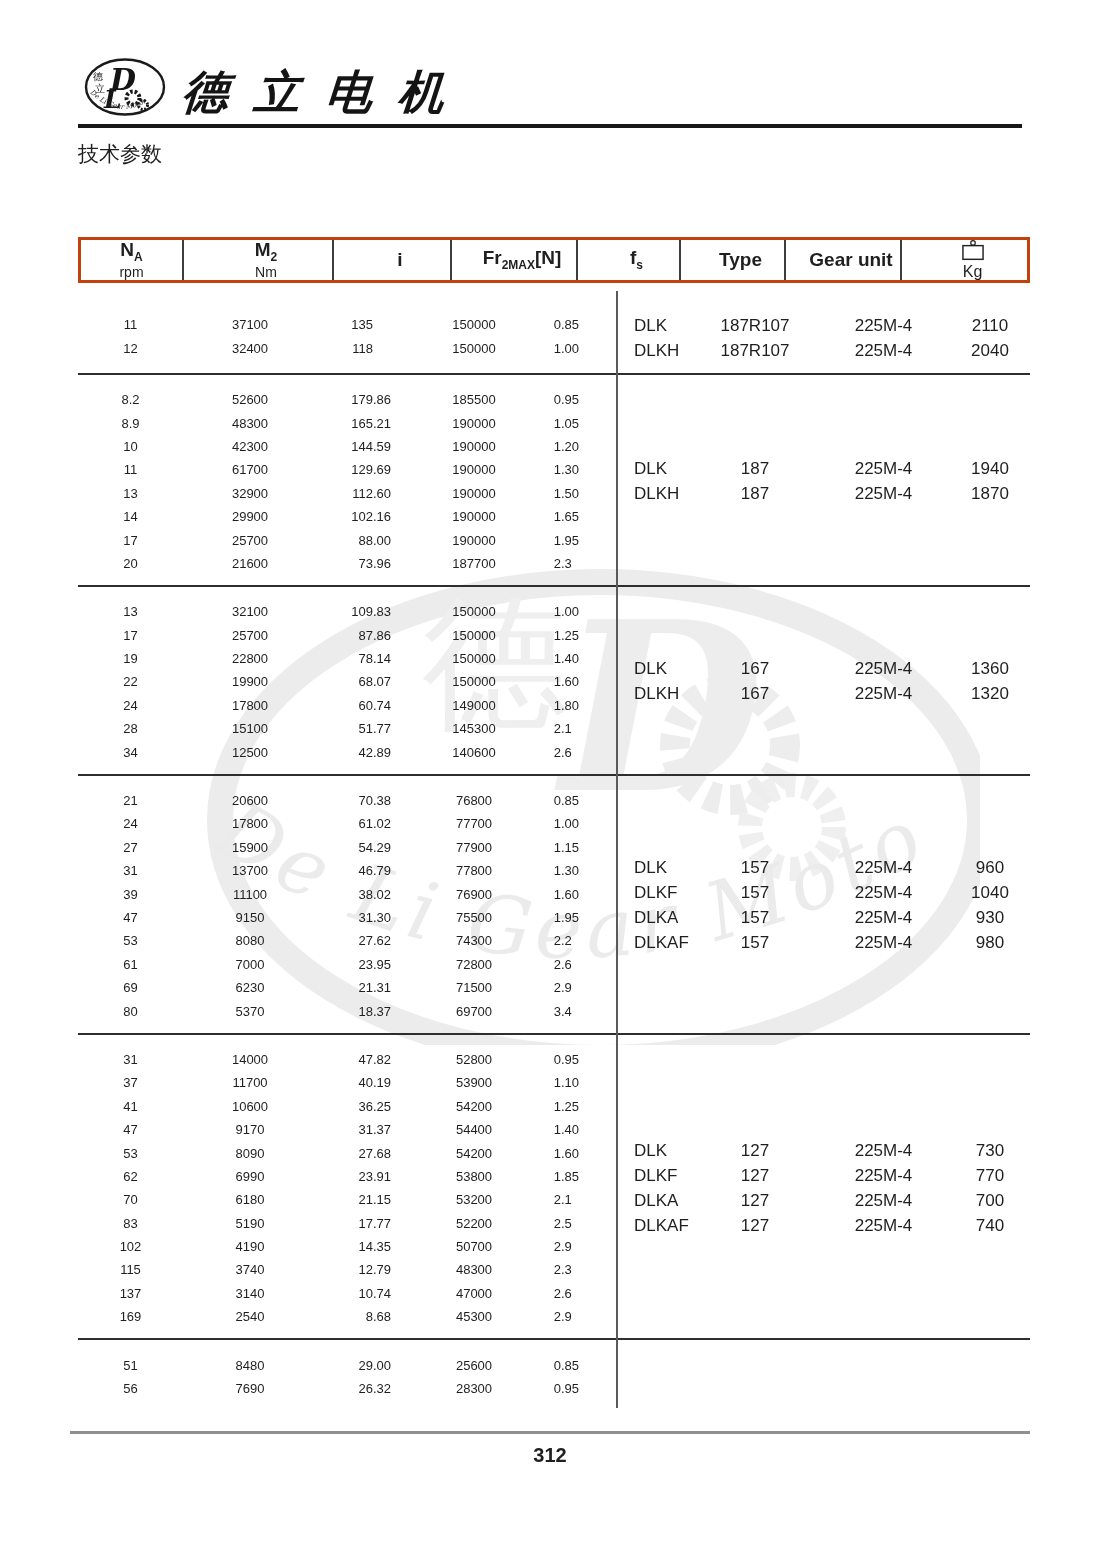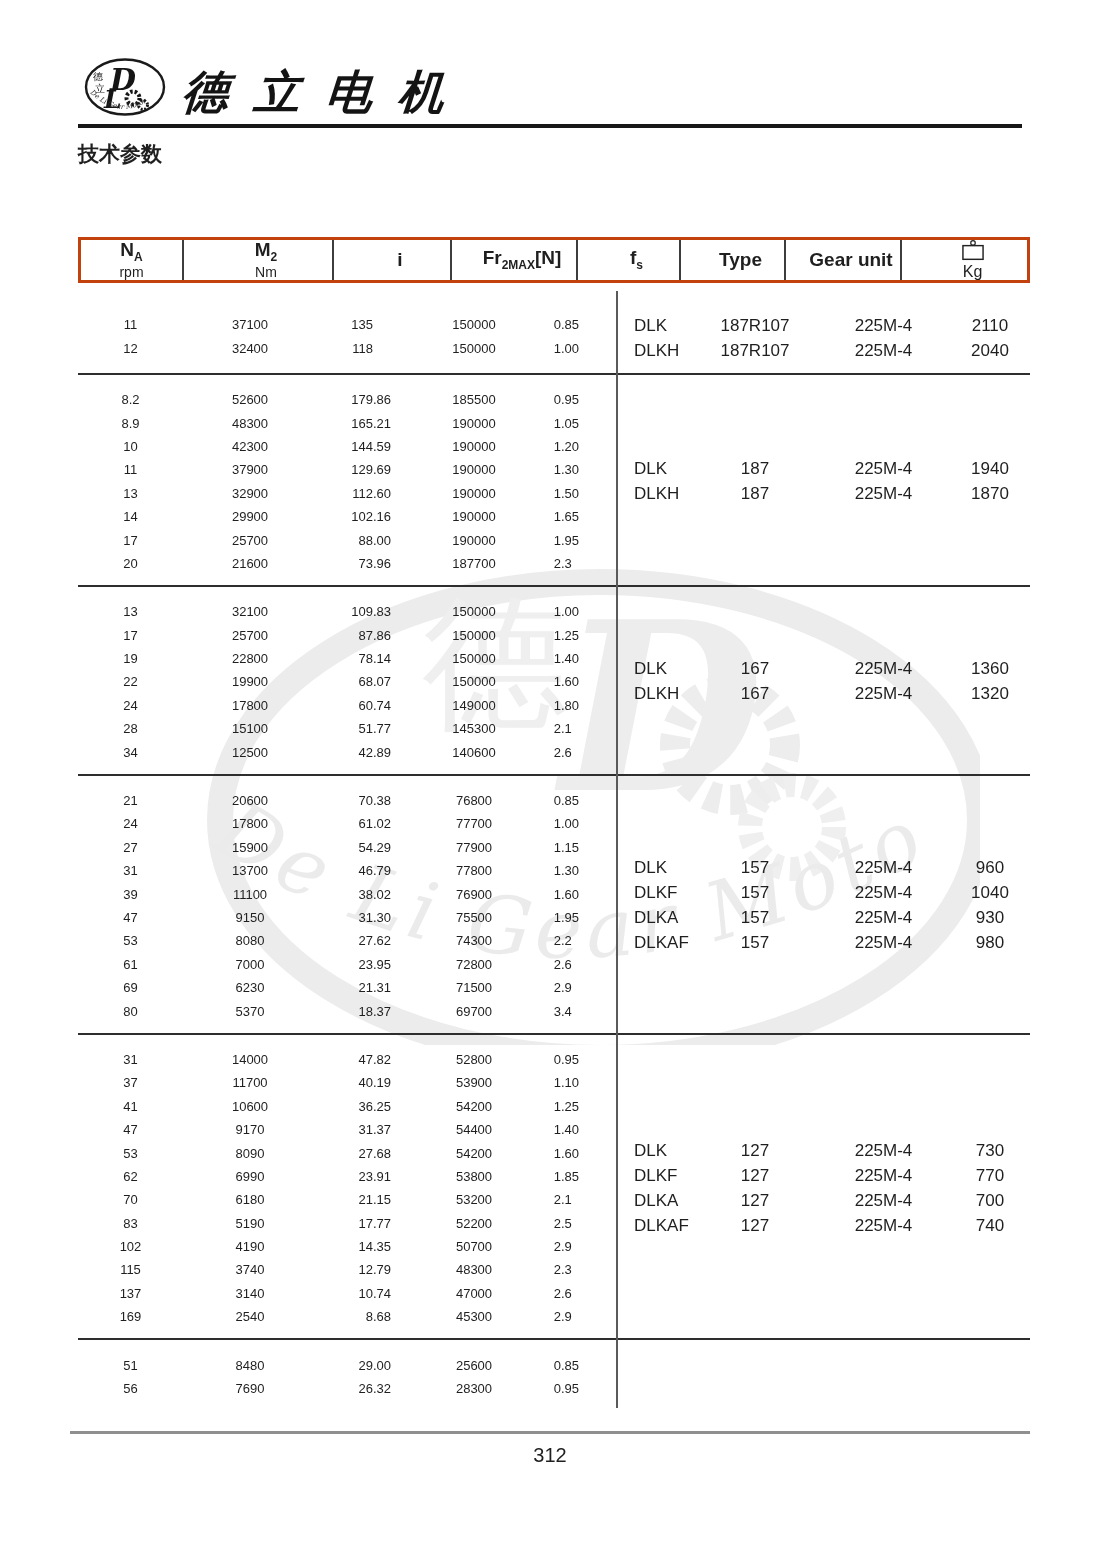--- a/index.html
+++ b/index.html
@@ -5,21 +5,21 @@
   html,body{margin:0;padding:0;background:#fff;}
   .page{position:relative;width:1100px;height:1555px;background:#ffffff;overflow:hidden;
         font-family:"Liberation Sans","DejaVu Sans",sans-serif;color:#1f1f1f;}
   
   .logo-svg{position:absolute;left:83px;top:56px;z-index:2;}
   .brand-name{position:absolute;left:182px;top:62px;z-index:2;
         font-family:"DejaVu Serif","Liberation Serif",serif;font-size:46px;font-weight:bold;
         font-style:italic;letter-spacing:26px;white-space:nowrap;color:#141414;
         transform:skewX(-4deg);}
   .top-rule{position:absolute;left:78px;top:124px;width:944px;height:4px;background:#171717;z-index:2;}
-  .sub-cn{position:absolute;left:78px;top:140px;font-size:21px;font-weight:bold;z-index:2;}
+  .sub-cn{position:absolute;left:78px;top:140px;font-size:21px;font-weight:normal;z-index:2;}
   .sub-en{position:absolute;left:505px;top:140px;width:300px;text-align:center;
           font-size:21px;font-weight:bold;z-index:2;}
   
   .title-box{position:absolute;left:75px;top:179px;width:948px;height:49px;border:2px solid #989898;
         box-sizing:border-box;display:flex;align-items:center;justify-content:center;z-index:2;background:transparent;}
   .p-small{font-size:20px;font-weight:bold;}
   .p-small sub{font-size:13px;}
   .p-big{font-size:30px;font-weight:bold;letter-spacing:1px;margin-left:1px;}
   
   .thead{position:absolute;left:78px;top:237px;width:952px;height:46px;display:flex;
@@ -52,21 +52,21 @@
   .c-fs{width:87px;display:flex;}
   .c-fs .ip{display:inline-block;width:32px;text-align:right;}
   .c-fs .fp{display:inline-block;width:55px;text-align:left;}
   .type-row{display:flex;height:25px;align-items:center;font-size:17px;}
   .t-type{width:89px;padding-left:18px;box-sizing:border-box;text-align:left;}
   .t-gear{width:100px;text-align:center;}
   .t-motor{width:145px;text-align:center;padding-left:12px;box-sizing:border-box;}
   .t-kg{width:80px;text-align:center;}
   
   .footer-line{position:absolute;left:70px;top:1431px;width:960px;height:3px;background:#8f8f8f;z-index:2;}
-  .page-num{position:absolute;left:0;top:1444px;width:1100px;text-align:center;font-size:20px;z-index:2;}
+  .page-num{position:absolute;left:0;top:1444px;width:1100px;text-align:center;font-size:20px;z-index:2;font-weight:bold;}
   
   .watermark{position:absolute;left:130px;top:545px;z-index:0;}
 </style>
 </head>
 <body>
 
 <div class="page">
 
   <svg class="watermark" width="850" height="500" viewBox="0 0 850 500" aria-hidden="true">
     <ellipse cx="470" cy="275" rx="380" ry="238" fill="none" stroke="#ececec" stroke-width="26"></ellipse>
@@ -215,21 +215,21 @@
               <div class="fp">.59</div>
             </div>
             <div class="cell c-fr">190000</div>
             <div class="cell c-fs">
               <div class="ip">1</div>
               <div class="fp">.20</div>
             </div>
           </div>
           <div class="data-row">
             <div class="cell c-na">11</div>
-            <div class="cell c-m2">37900</div>
+            <div class="cell c-m2">61700</div>
             <div class="cell c-i">
               <div class="ip">129</div>
               <div class="fp">.69</div>
             </div>
             <div class="cell c-fr">190000</div>
             <div class="cell c-fs">
               <div class="ip">1</div>
               <div class="fp">.30</div>
             </div>
           </div>

